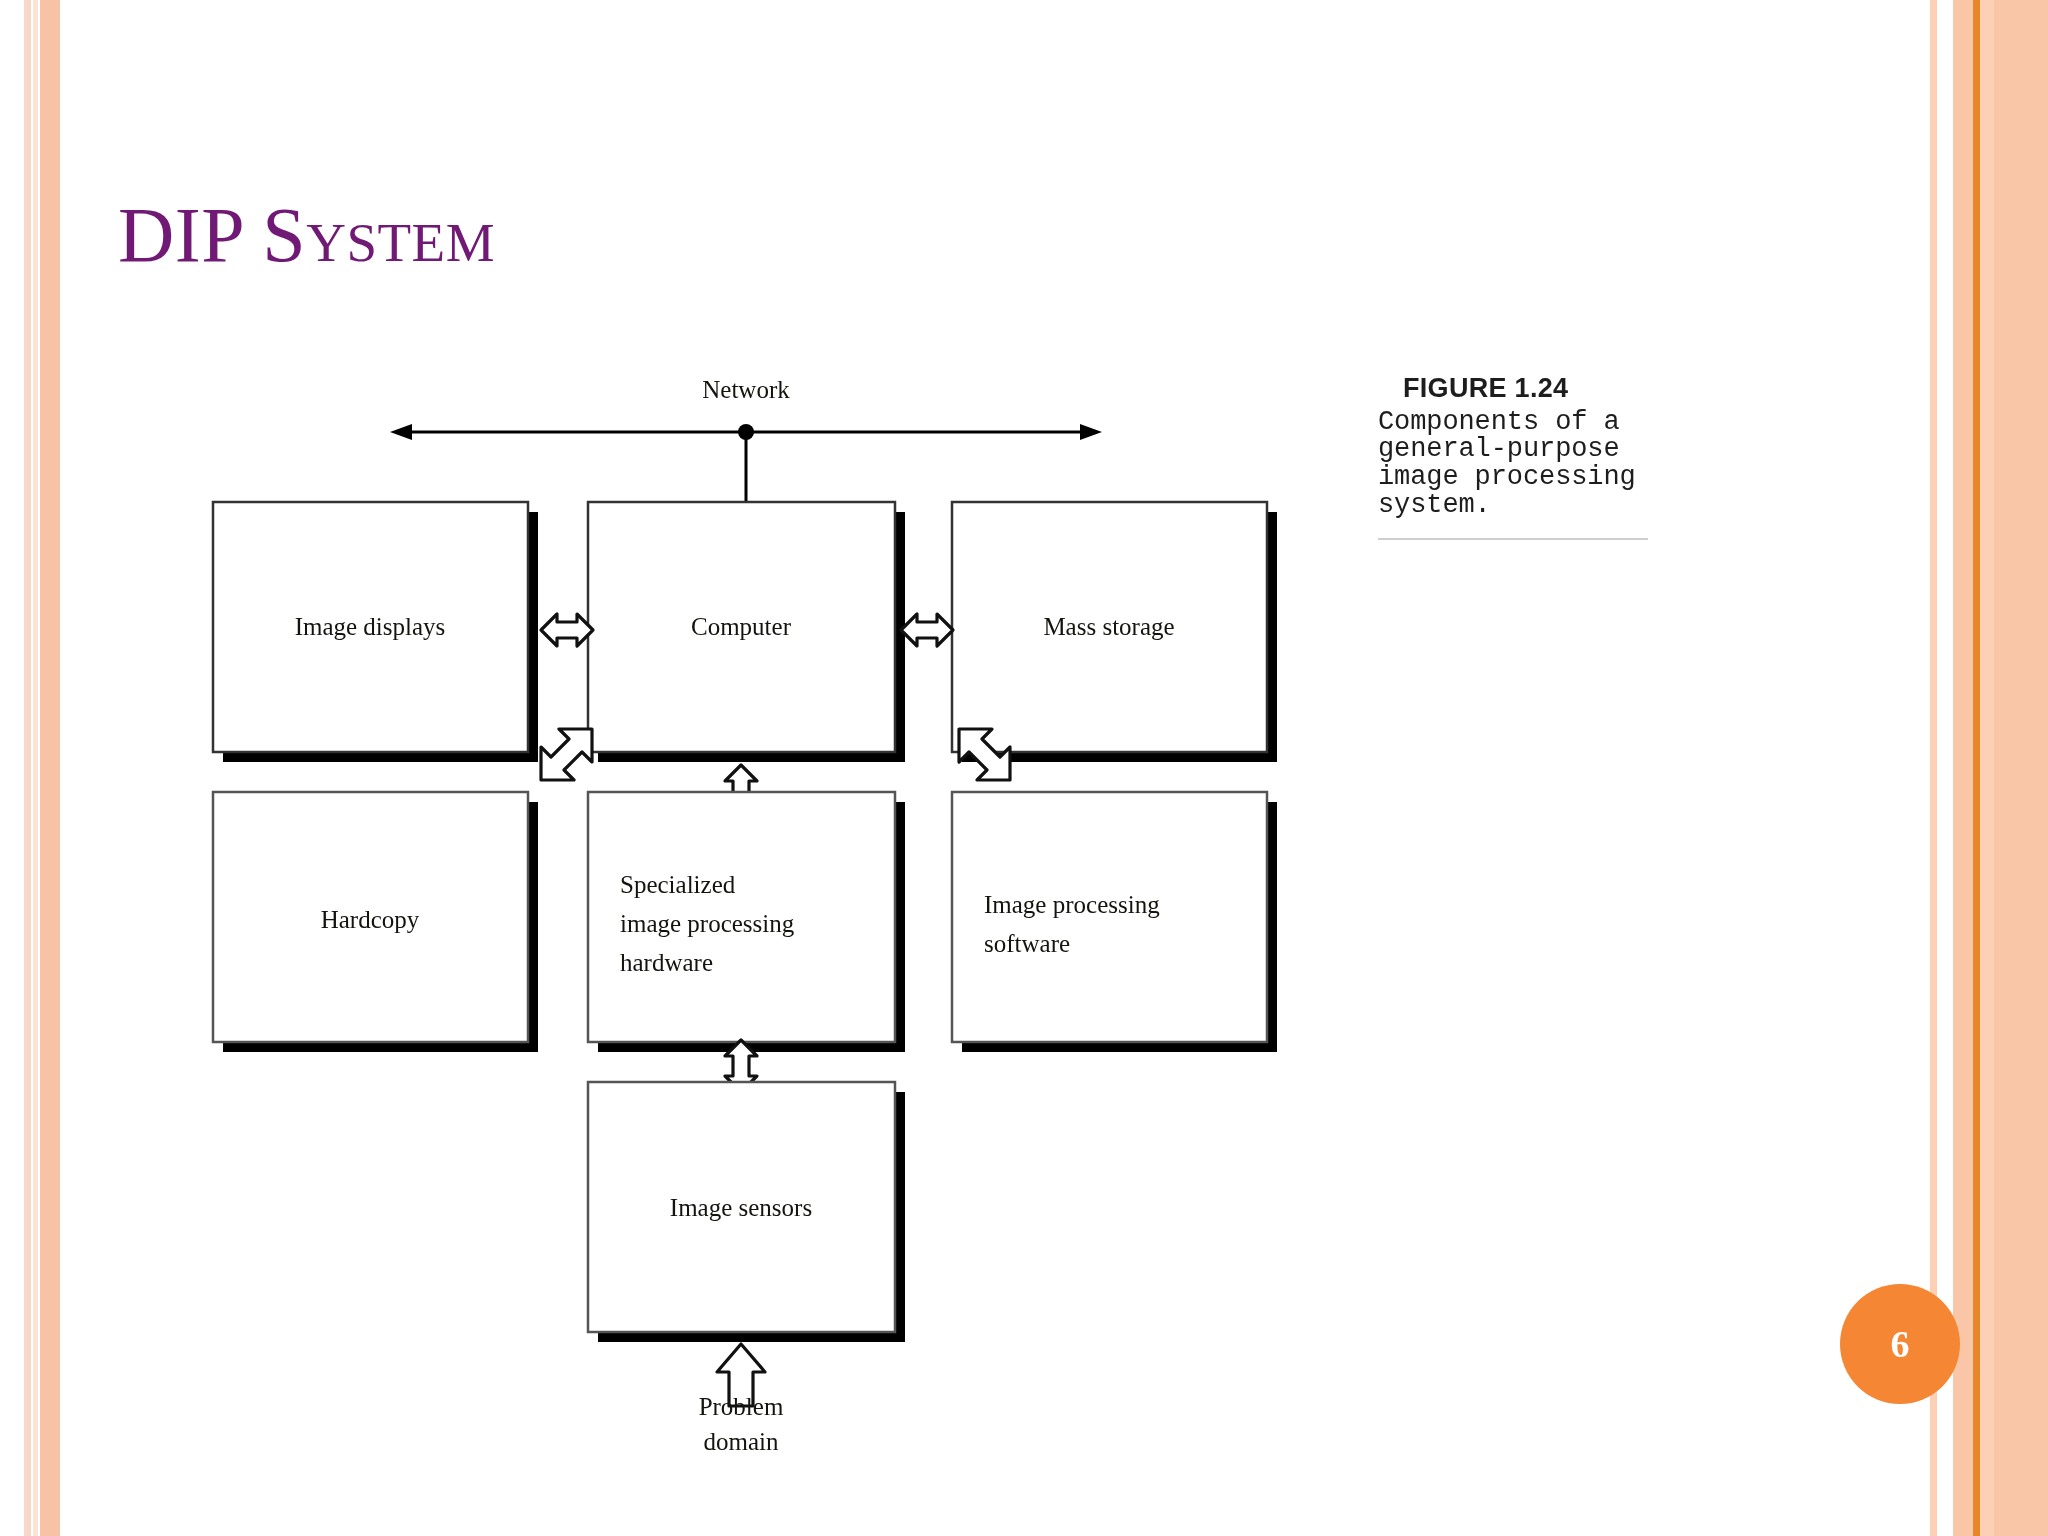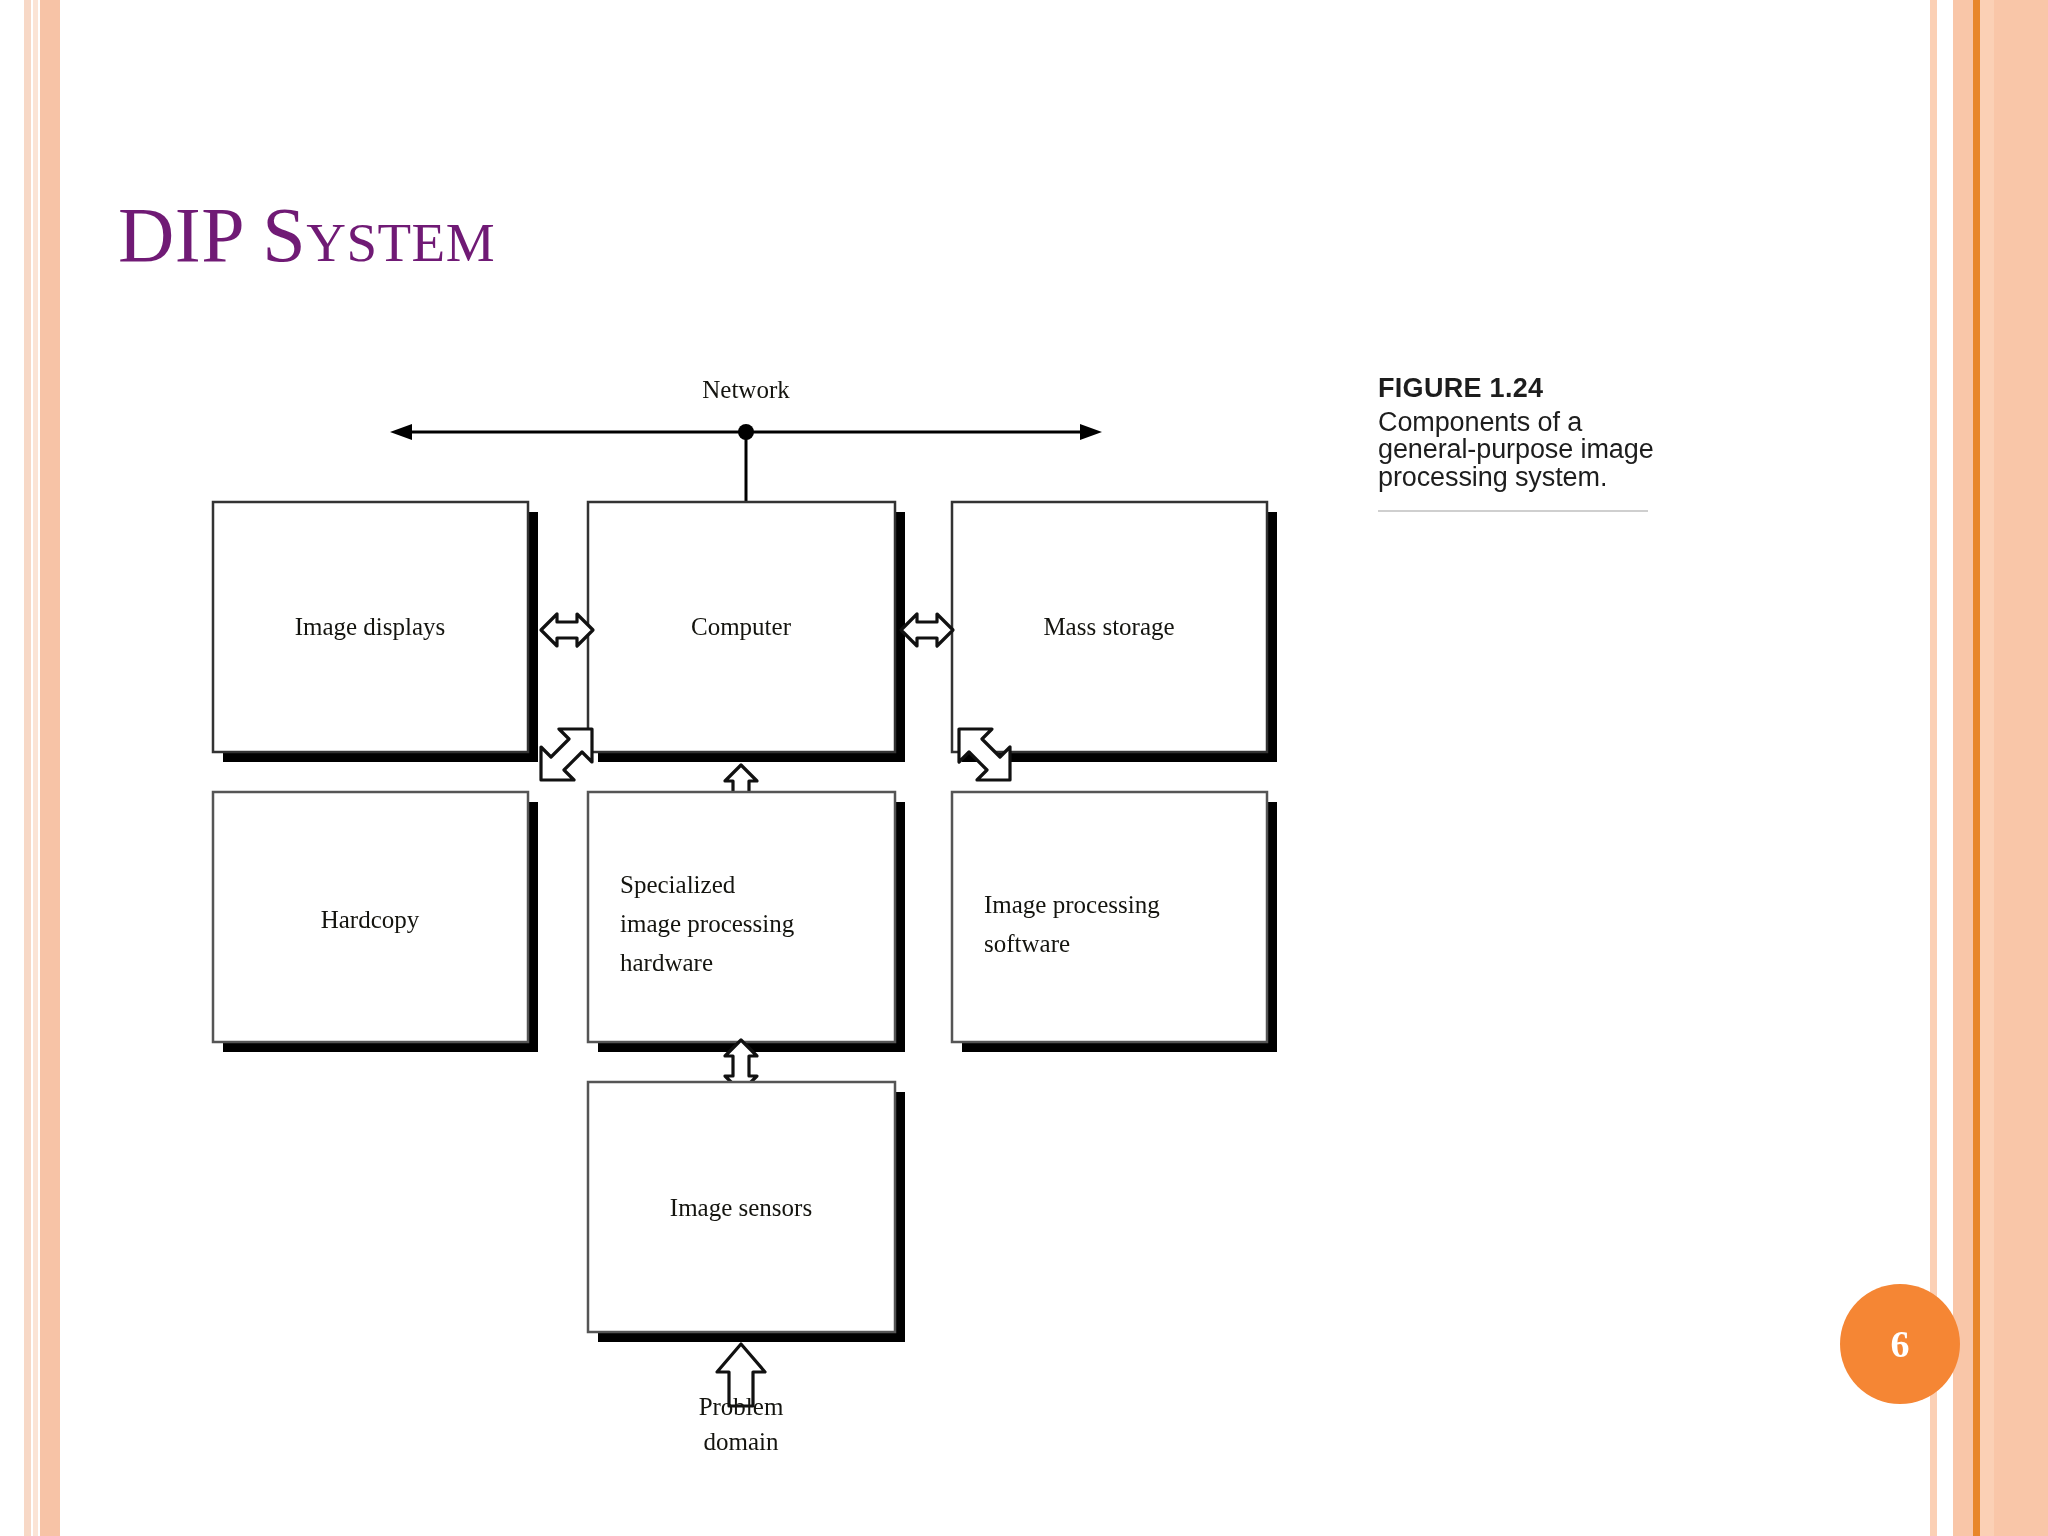--- a/index.html
+++ b/index.html
@@ -46,23 +46,24 @@
     width: 280px;
   }
   #figure-caption .fig-label {
     font-family: "Liberation Sans", sans-serif;
     font-weight: bold;
     font-size: 27px;
     color: #1d1d1d;
     letter-spacing: 0.3px;
     display: block;
     line-height: 1.1;
+    margin-left: 25px;
   }
   #figure-caption .fig-text {
-    font-family: Liberation Sans, sans-serif;
+    font-family: Liberation Mono, monospace;
     font-size: 27px;
     color: #1d1d1d;
     line-height: 1.03;
     display: block;
     margin-top: 5px;
     letter-spacing: -0.1px;
   }
   #figure-caption .fig-rule {
     display: block;
     margin-top: 18px;

